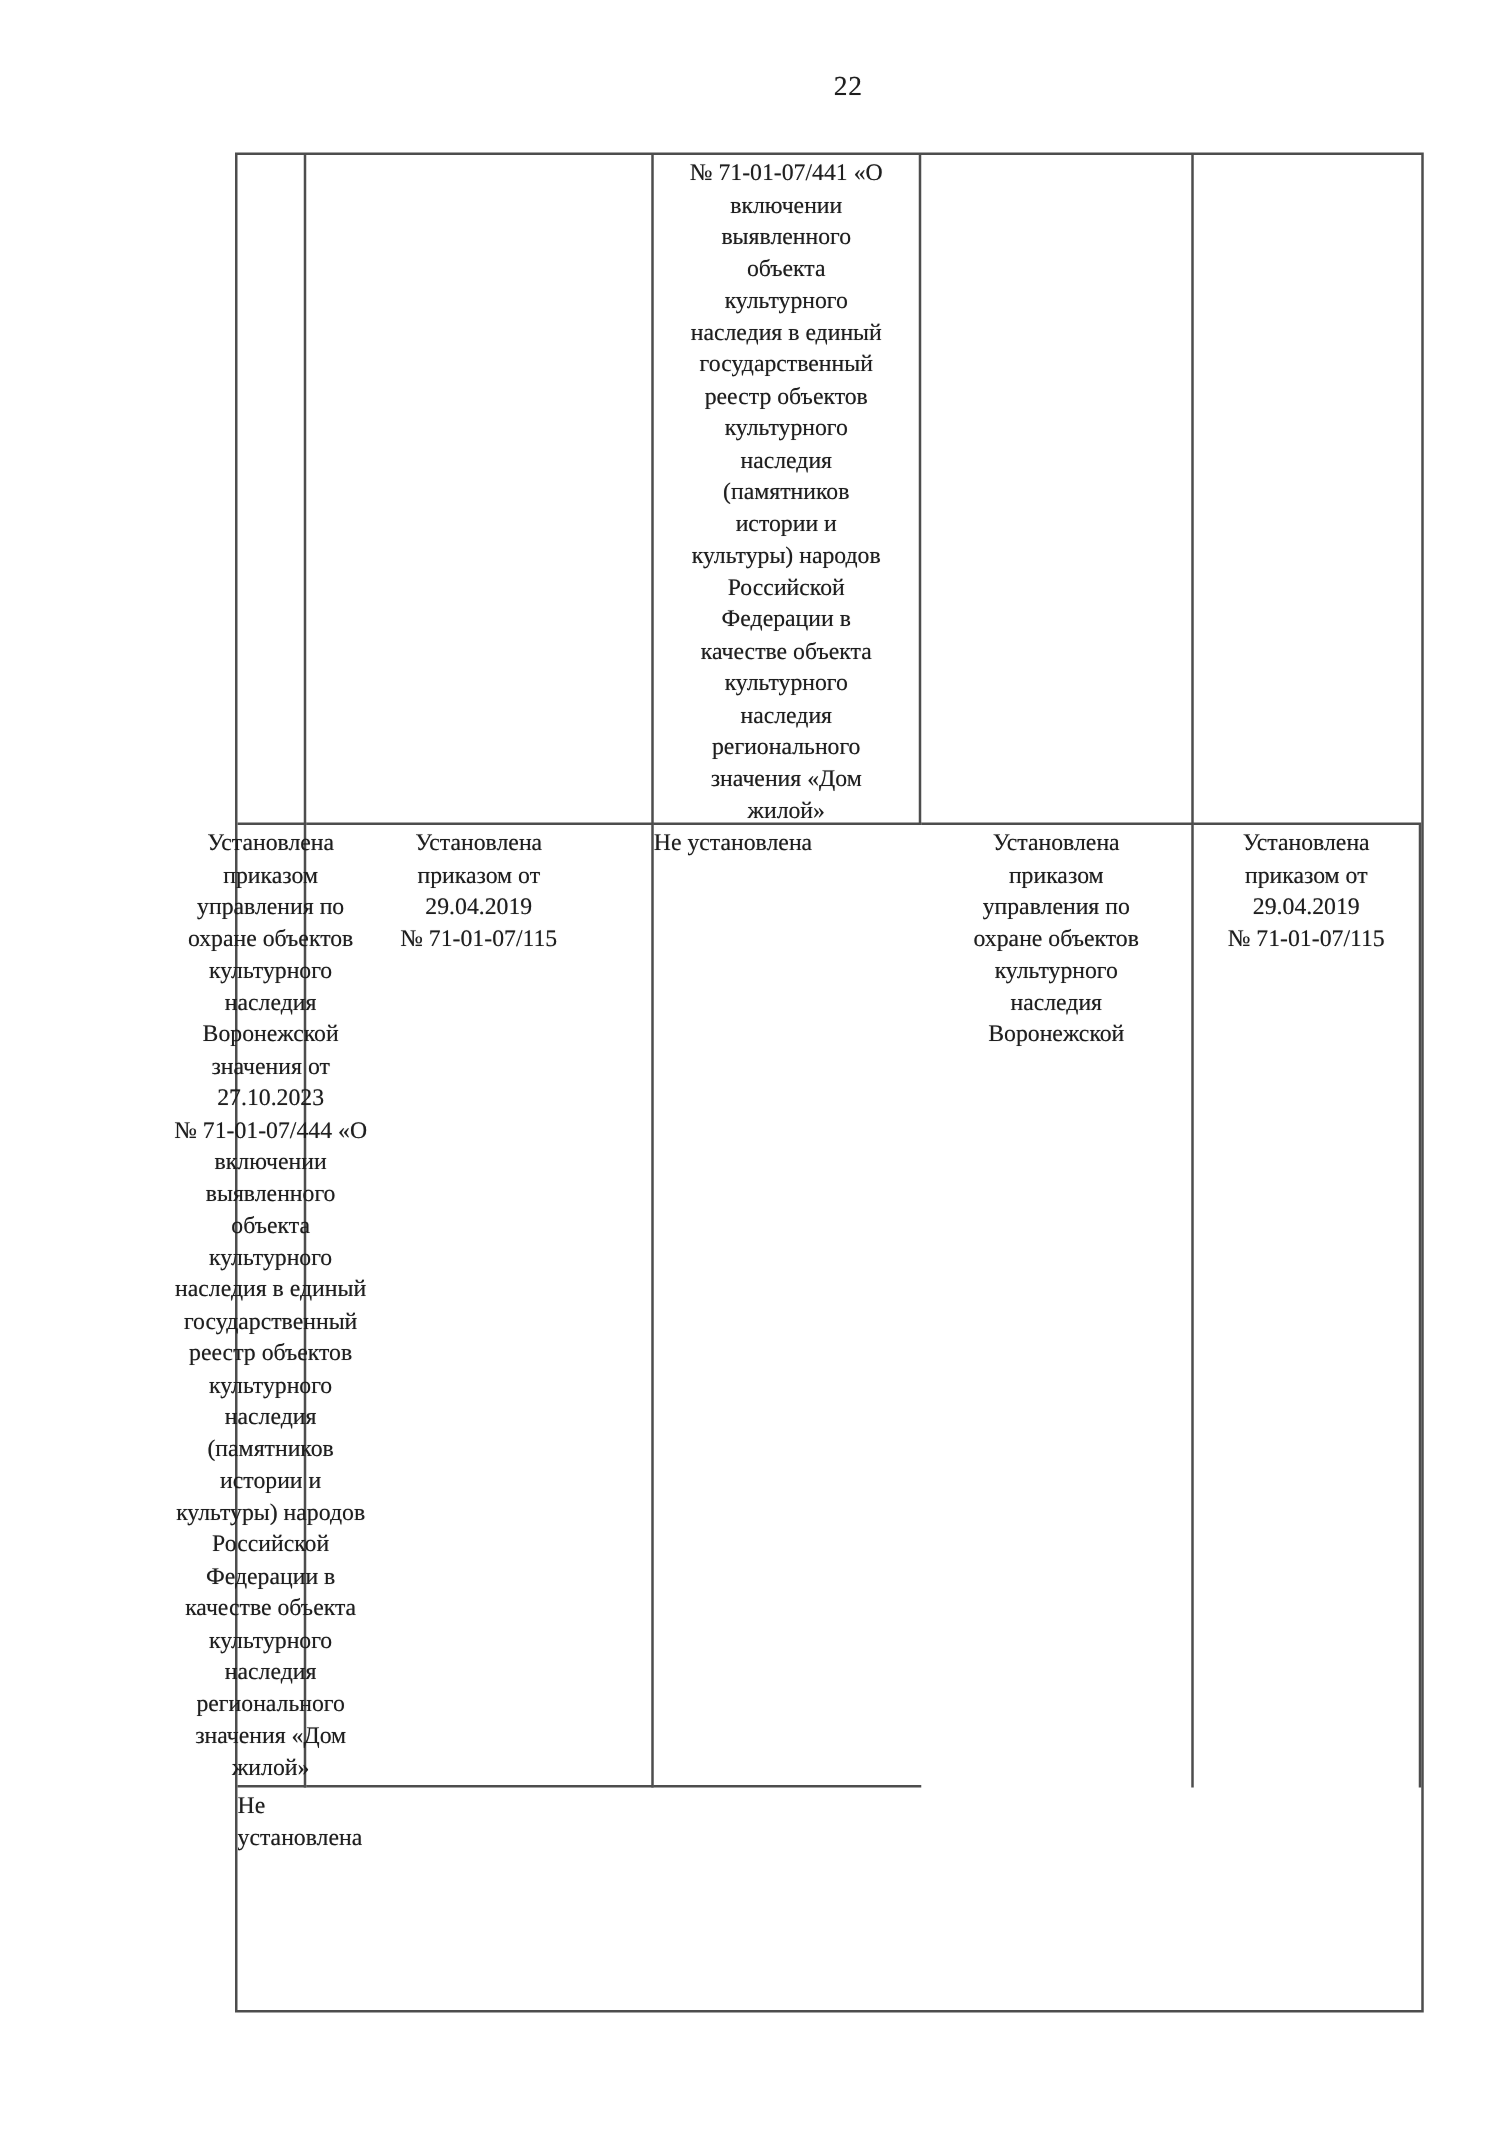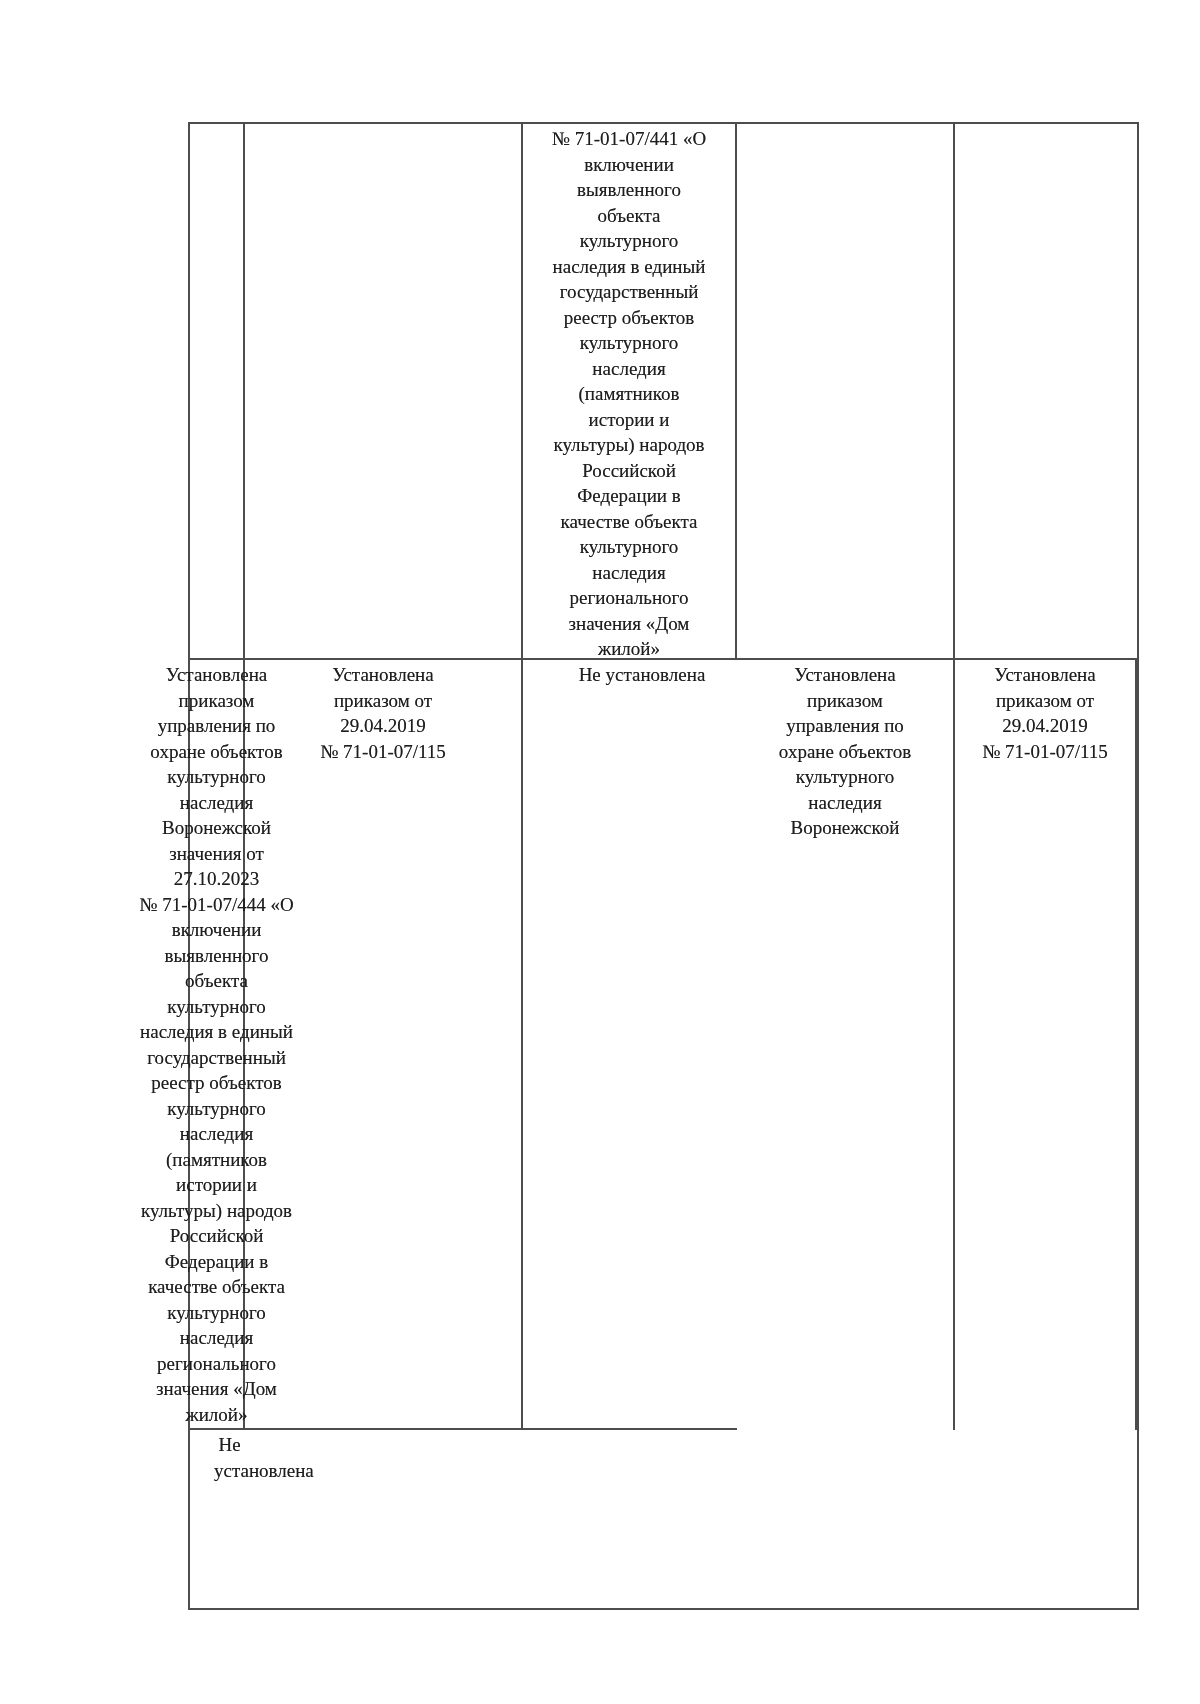--- a/index.html
+++ b/index.html
@@ -40,43 +40,44 @@
   }
   .cell {
     box-sizing: border-box;
     border-right: 2px solid #4d4d4d;
     border-bottom: 2px solid #4d4d4d;
     font-size: 19px;
     line-height: 25.5px;
     padding-top: 2px;
     text-shadow: 0 0 0.6px rgba(0,0,0,0.5);
   }
-  .cell.last-col { border-right: none; padding-left: 24px; }
+  .cell.last-col { border-right: none; }
   .cell.last-row { border-bottom: none; }
   .cell.num { padding-left: 6px; }
   .cell.name { padding-left: 7px; padding-right: 4px; }
-  .cell.center { text-align: center; }
+  .cell.center { text-align: left; }
   .lines {
     display: flex;
     flex-direction: column;
     align-items: center;
   }
   .tline { white-space: nowrap; }
   .sup {
     font-size: 12.5px;
     vertical-align: 7px;
     letter-spacing: 0;
   }
   .cut-row { overflow: hidden; }
 </style>
 </head>
 <body>
 
 <div class="page">
 
+  <div class="pagenum">22</div>
 
   <div class="doc-table">
 
     <div class="cell num"></div>
     <div class="cell name"><span></span><sup class="sup"></sup></div>
     <div class="cell center">
       <div class="lines">
           <div class="tline">№ 71-01-07/441 «О</div>
           <div class="tline">включении</div>
           <div class="tline">выявленного</div>

